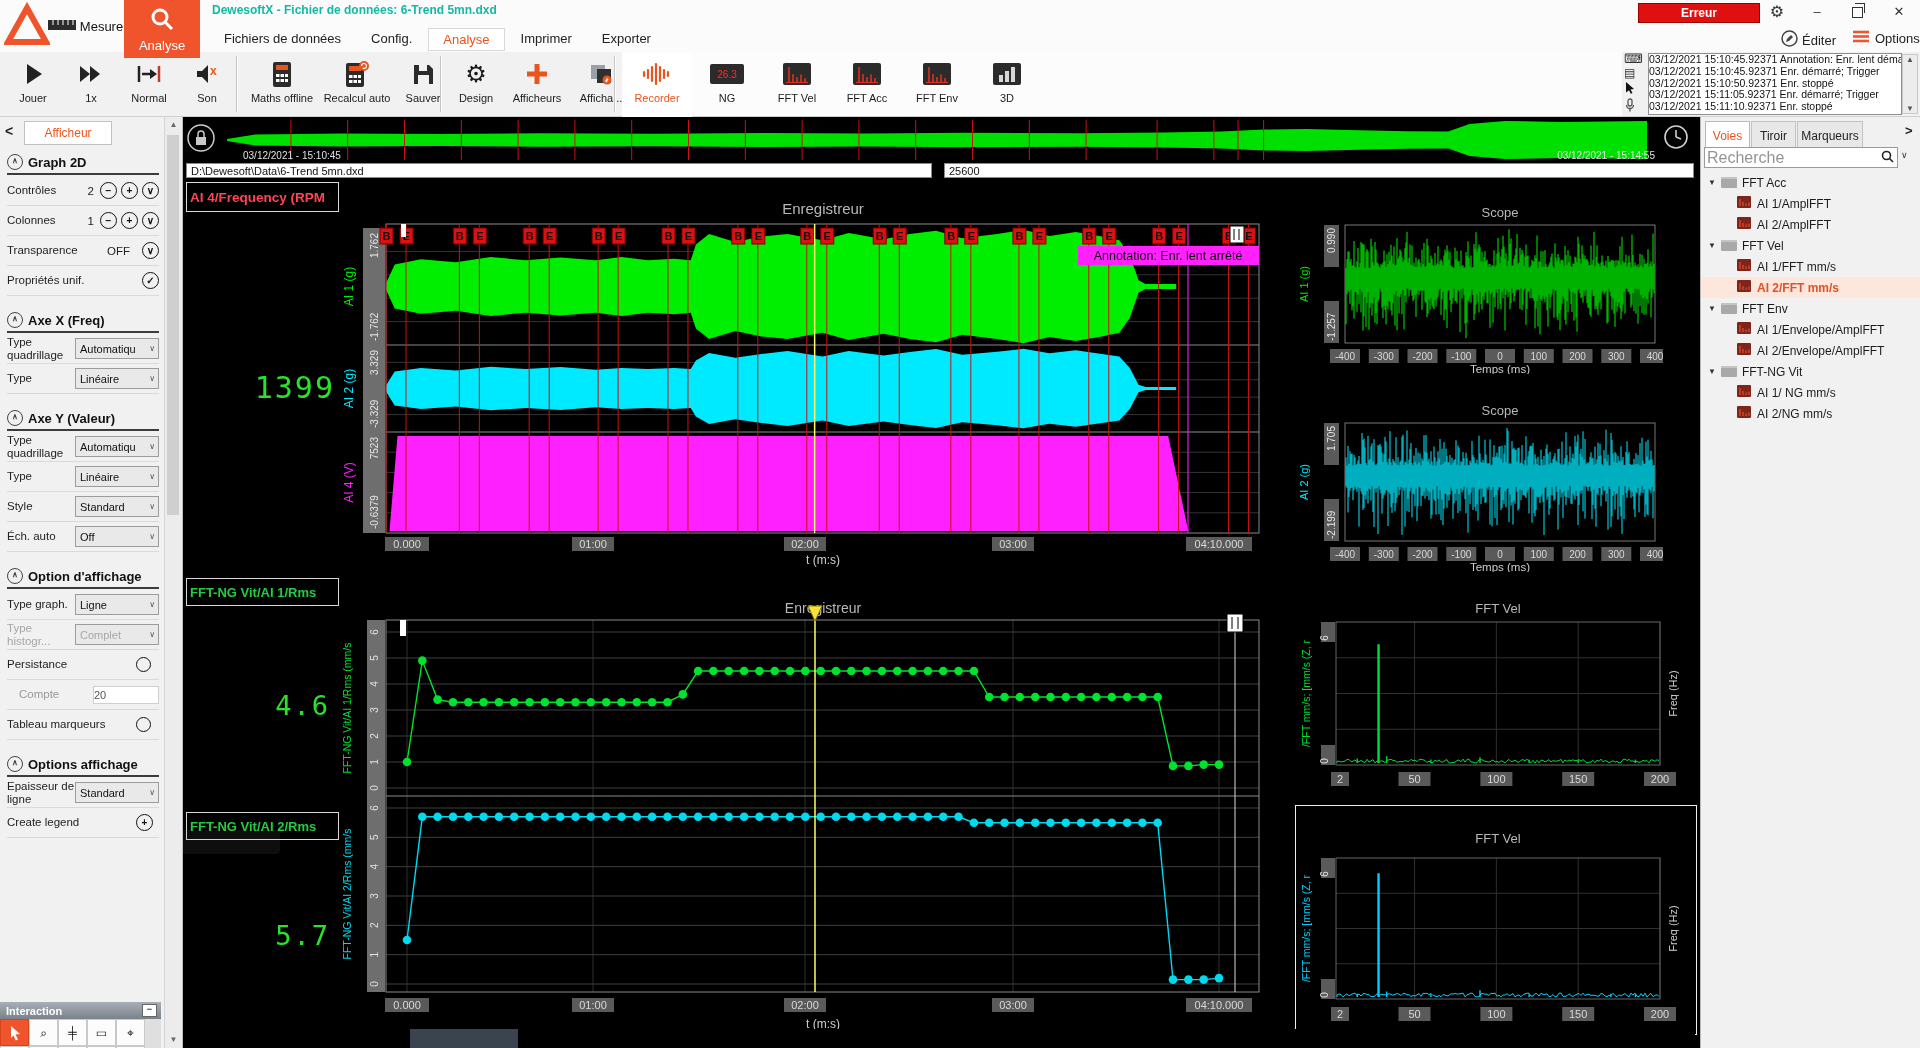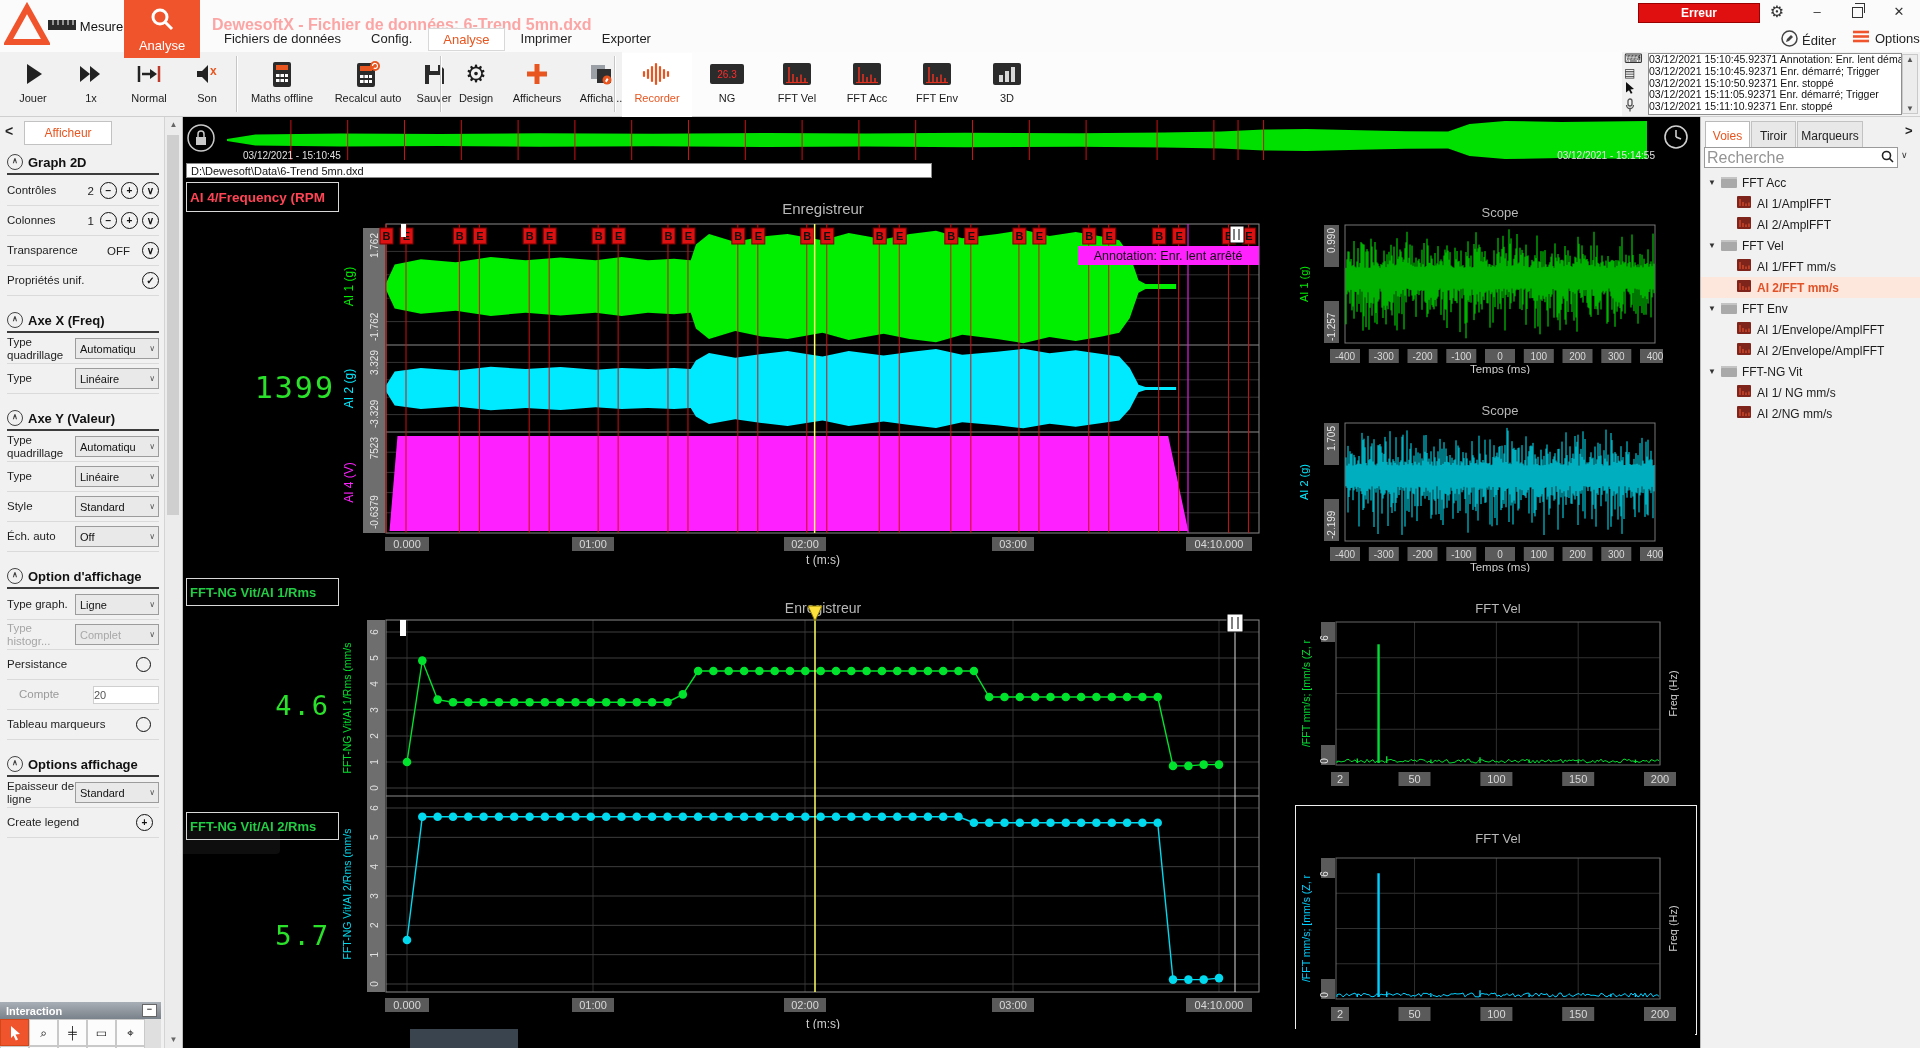--- a/index.html
+++ b/index.html
@@ -3,21 +3,21 @@
 <meta charset="utf-8">
 <style>
   html,body{margin:0;padding:0;background:#222}
   .stage{position:relative;width:1920px;height:1048px;background:#000;overflow:hidden;
          font-family:"Liberation Sans",sans-serif;-webkit-font-smoothing:antialiased}
   .abs{position:absolute}
   
   .titlebar{position:absolute;left:0;top:0;width:1920px;height:26px;background:#fbfbfb}
   .menubar{position:absolute;left:0;top:26px;width:1920px;height:26px;background:#fbfbfb}
   .toolbar{position:absolute;left:0;top:52px;width:1920px;height:64px;background:#f1f1f1;border-bottom:1px solid #cfcfcf}
-  .apptitle{position:absolute;left:212px;top:16px;font-size:16px;font-weight:bold;color:#fca5a5}
+  .apptitle{position:absolute;left:212px;top:3px;font-size:12px;font-weight:bold;color:#14b8a6}
   .errbtn{position:absolute;left:1638px;top:3px;width:120px;height:18px;background:#e01010;color:#fff;
           font-size:12px;font-weight:bold;text-align:center;line-height:18px;border:1px solid #900}
   .winbtn{position:absolute;top:0;width:34px;height:24px;text-align:center;line-height:24px;font-size:13px;color:#333}
   .btn-measure{position:absolute;left:48px;top:0;width:74px;height:52px;display:flex;flex-direction:row;
                align-items:center;justify-content:center;gap:3px;font-size:13px;color:#111}
   .btn-analyse{position:absolute;left:124px;top:0;width:76px;height:58px;background:#f0542c;color:#fff;display:flex;
                flex-direction:column;align-items:center;justify-content:center;gap:3px;font-size:13px}
   .menutabs{position:absolute;left:210px;top:28px;display:flex;gap:2px}
   .mtab{padding:3px 14px;font-size:13px;color:#222}
   .mtab.active{background:#fff;border:1px solid #d8d8d8;color:#e8551f}
@@ -219,21 +219,21 @@
                 <rect x="9.5" y="13" width="3.5" height="3"></rect>
                 <rect x="14" y="13" width="3" height="3"></rect>
                 <rect x="5" y="18" width="3.5" height="3"></rect>
                 <rect x="9.5" y="18" width="3.5" height="3"></rect>
                 <rect x="14" y="18" width="3" height="3"></rect>
               </g>
             </svg>
           </div>
           <div class="lb">Maths offline</div>
         </div>
-        <div class="tbbtn" style="width: 74px; margin-left: 11px;">
+        <div class="tbbtn" style="width: 74px;">
           <div class="ic">
             <svg width="26" height="27">
               <rect x="2" y="2" width="18" height="24" rx="2" fill="#2b2b2b"></rect>
               <rect x="5" y="5" width="12" height="5" fill="#e8551f"></rect>
               <g fill="#fff">
                 <rect x="5" y="14" width="3.5" height="3"></rect>
                 <rect x="9.5" y="14" width="3.5" height="3"></rect>
                 <rect x="14" y="14" width="3" height="3"></rect>
                 <rect x="5" y="19" width="3.5" height="3"></rect>
                 <rect x="9.5" y="19" width="3.5" height="3"></rect>
@@ -433,20 +433,21 @@
     </svg>
   <div class="abs" style="left:1663px;top:124px">
     <svg width="26" height="26">
         <circle cx="13" cy="13" r="11" fill="none" stroke="#cfcfcf" stroke-width="1.6"></circle>
         <line x1="13" y1="13" x2="13" y2="6" stroke="#cfcfcf" stroke-width="1.6"></line>
         <line x1="13" y1="13" x2="18" y2="15" stroke="#cfcfcf" stroke-width="1.6"></line>
       </svg>
   </div>
 
   <div class="pathbox" style="left:186px;width:746px">D:\Dewesoft\Data\6-Trend 5mn.dxd</div>
+  <div class="pathbox" style="left:944px;width:750px">25600</div>
 
   <div class="displabel" style="left:186px;top:182px;width:148px;height:28px;color:#ff4455">AI 4/Frequency (RPM</div>
   <div class="dispval" style="left:220px;top:370px;width:115px;font-size:30px;color:#2be22b">1399</div>
   <div class="displabel" style="left:186px;top:578px;width:148px;height:26px;color:#22cc44;font-size:13px">FFT-NG Vit/AI 1/Rms</div>
   <div class="dispval" style="left:240px;top:690px;width:90px;font-size:27px;color:#2be22b">4.6</div>
   <div class="displabel" style="left:186px;top:812px;width:148px;height:26px;color:#22cc44;font-size:13px">FFT-NG Vit/AI 2/Rms</div>
   <div class="dispval" style="left:240px;top:920px;width:90px;font-size:27px;color:#2be22b">5.7</div>
 
   <svg class="abs" id="rec" style="left:337px;top:196px" width="924" height="374">
       <text x="486" y="18" font-size="15" fill="#b8b8b8" text-anchor="middle">Enregistreur</text>

